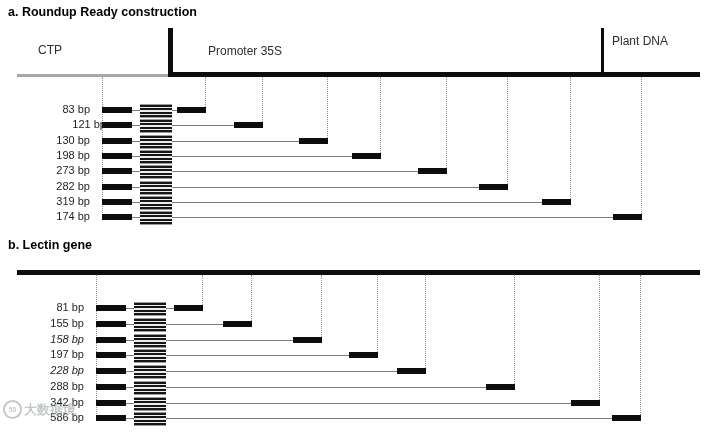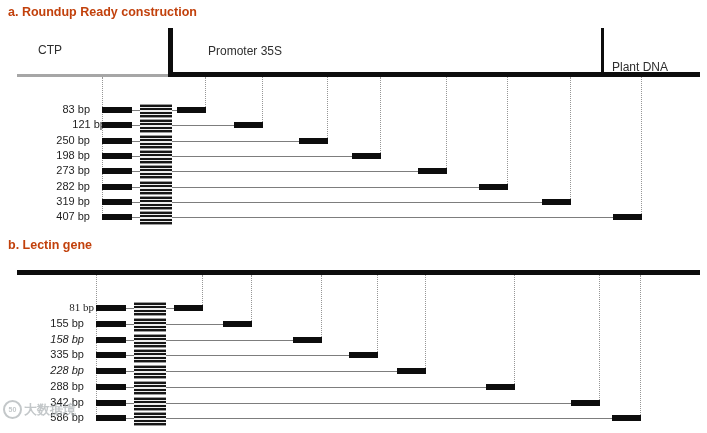--- a/index.html
+++ b/index.html
@@ -1,21 +1,21 @@
 <!DOCTYPE html>
 <html><head>
 <meta charset="utf-8">
 <style>
   html,body{margin:0;padding:0;background:#fff;}
   #fig{
     position:relative;width:707px;height:433px;background:#fff;overflow:hidden;
     font-family:"Liberation Sans", sans-serif;
   }
   .abs{position:absolute;}
-  .sec-title{font-weight:700;font-size:12.5px;color:#c2410c;white-space:nowrap;}
+  .sec-title{font-weight:700;font-size:12.5px;color:#000000;white-space:nowrap;}
   .region-label{font-size:12px;color:#2e2e2e;white-space:nowrap;}
   .bp-label{font-size:11px;color:#1f1f1f;text-align:right;white-space:nowrap;}
   .bar{background:#0d0d0d;}
   .grayline{background:#a6a6a6;}
   .hline{background:#7d7d7d;}
   .vdot{border-left:1px dotted #969696;width:0;}
   .probe{
     background:repeating-linear-gradient(to bottom,#161616 0px,#161616 2px,#ededed 2px,#ededed 3.4px);
     border-top:1px solid #9a9a9a;border-bottom:1px solid #9a9a9a;
   }
@@ -36,37 +36,37 @@
 
   <div class="abs sec-title" style="left:8px;top:5px;">a. Roundup Ready construction</div>
 
   <div class="abs grayline" style="left:17px;top:74px;width:155px;height:3px;"></div>
   <div class="abs bar" style="left:170px;top:72px;width:530px;height:5px;"></div>
   <div class="abs bar" style="left:168px;top:28px;width:5px;height:49px;"></div>
   <div class="abs bar" style="left:601px;top:28px;width:3px;height:46px;"></div>
 
   <div class="abs region-label" style="left:38px;top:43px;">CTP</div>
   <div class="abs region-label" style="left:208px;top:44px;">Promoter 35S</div>
-  <div class="abs region-label" style="left:612px;top:60px;">Plant DNA</div>
+  <div class="abs region-label" style="left:612px;top:34px;">Plant DNA</div>
 
   <div class="abs" id="rows-a">
       <div class="abs vdot" style="left: 102px; top: 77px; height: 140px;"></div>
       <div class="abs bp-label" style="left: 28px; top: 103px; width: 62px;">83 bp</div>
       <div class="abs hline" style="left: 132px; top: 110px; width: 45px; height: 1px;"></div>
       <div class="abs bar" style="left: 102px; top: 107px; width: 30px; height: 6px;"></div>
       <div class="abs probe" style="left: 140px; top: 104px; width: 32px; height: 12px;"></div>
       <div class="abs bar" style="left: 177px; top: 107px; width: 29px; height: 6px;"></div>
       <div class="abs vdot" style="left: 205px; top: 77px; height: 30px;"></div>
       <div class="abs bp-label" style="left: 44px; top: 118px; width: 62px;">121 bp</div>
       <div class="abs hline" style="left: 132px; top: 125px; width: 102px; height: 1px;"></div>
       <div class="abs bar" style="left: 102px; top: 122px; width: 30px; height: 6px;"></div>
       <div class="abs probe" style="left: 140px; top: 119px; width: 32px; height: 12px;"></div>
       <div class="abs bar" style="left: 234px; top: 122px; width: 29px; height: 6px;"></div>
       <div class="abs vdot" style="left: 262px; top: 77px; height: 45px;"></div>
-      <div class="abs bp-label" style="left: 28px; top: 134px; width: 62px;">250 bp</div>
+      <div class="abs bp-label" style="left: 28px; top: 134px; width: 62px;">130 bp</div>
       <div class="abs hline" style="left: 132px; top: 141px; width: 167px; height: 1px;"></div>
       <div class="abs bar" style="left: 102px; top: 138px; width: 30px; height: 6px;"></div>
       <div class="abs probe" style="left: 140px; top: 135px; width: 32px; height: 12px;"></div>
       <div class="abs bar" style="left: 299px; top: 138px; width: 29px; height: 6px;"></div>
       <div class="abs vdot" style="left: 327px; top: 77px; height: 61px;"></div>
       <div class="abs bp-label" style="left: 28px; top: 149px; width: 62px;">198 bp</div>
       <div class="abs hline" style="left: 132px; top: 156px; width: 220px; height: 1px;"></div>
       <div class="abs bar" style="left: 102px; top: 153px; width: 30px; height: 6px;"></div>
       <div class="abs probe" style="left: 140px; top: 150px; width: 32px; height: 12px;"></div>
       <div class="abs bar" style="left: 352px; top: 153px; width: 29px; height: 6px;"></div>
@@ -82,52 +82,52 @@
       <div class="abs bar" style="left: 102px; top: 184px; width: 30px; height: 6px;"></div>
       <div class="abs probe" style="left: 140px; top: 181px; width: 32px; height: 12px;"></div>
       <div class="abs bar" style="left: 479px; top: 184px; width: 29px; height: 6px;"></div>
       <div class="abs vdot" style="left: 507px; top: 77px; height: 107px;"></div>
       <div class="abs bp-label" style="left: 28px; top: 195px; width: 62px;">319 bp</div>
       <div class="abs hline" style="left: 132px; top: 202px; width: 410px; height: 1px;"></div>
       <div class="abs bar" style="left: 102px; top: 199px; width: 30px; height: 6px;"></div>
       <div class="abs probe" style="left: 140px; top: 196px; width: 32px; height: 12px;"></div>
       <div class="abs bar" style="left: 542px; top: 199px; width: 29px; height: 6px;"></div>
       <div class="abs vdot" style="left: 570px; top: 77px; height: 122px;"></div>
-      <div class="abs bp-label" style="left: 28px; top: 210px; width: 62px;">407 bp</div>
+      <div class="abs bp-label" style="left: 28px; top: 210px; width: 62px;">174 bp</div>
       <div class="abs hline" style="left: 132px; top: 217px; width: 481px; height: 1px;"></div>
       <div class="abs bar" style="left: 102px; top: 214px; width: 30px; height: 6px;"></div>
       <div class="abs probe" style="left: 140px; top: 211px; width: 32px; height: 12px;"></div>
       <div class="abs bar" style="left: 613px; top: 214px; width: 29px; height: 6px;"></div>
       <div class="abs vdot" style="left: 641px; top: 77px; height: 137px;"></div>
     </div>
 
   <div class="abs sec-title" style="left:8px;top:238px;">b. Lectin gene</div>
   <div class="abs bar" style="left:17px;top:270px;width:683px;height:5px;"></div>
 
   <div class="abs" id="rows-b">
       <div class="abs vdot" style="left: 96px; top: 275px; height: 143px;"></div>
-      <div class="abs bp-label" style="left: 32px; top: 301px; width: 62px; font-family: Liberation Serif, serif;">81 bp</div>
+      <div class="abs bp-label" style="left: 22px; top: 301px; width: 62px;">81 bp</div>
       <div class="abs hline" style="left: 126px; top: 308px; width: 48px; height: 1px;"></div>
       <div class="abs bar" style="left: 96px; top: 305px; width: 30px; height: 6px;"></div>
       <div class="abs probe" style="left: 134px; top: 302px; width: 32px; height: 12px;"></div>
       <div class="abs bar" style="left: 174px; top: 305px; width: 29px; height: 6px;"></div>
       <div class="abs vdot" style="left: 202px; top: 275px; height: 30px;"></div>
       <div class="abs bp-label" style="left: 22px; top: 317px; width: 62px;">155 bp</div>
       <div class="abs hline" style="left: 126px; top: 324px; width: 97px; height: 1px;"></div>
       <div class="abs bar" style="left: 96px; top: 321px; width: 30px; height: 6px;"></div>
       <div class="abs probe" style="left: 134px; top: 318px; width: 32px; height: 12px;"></div>
       <div class="abs bar" style="left: 223px; top: 321px; width: 29px; height: 6px;"></div>
       <div class="abs vdot" style="left: 251px; top: 275px; height: 46px;"></div>
       <div class="abs bp-label" style="left: 22px; top: 333px; width: 62px; font-style: italic;">158 bp</div>
       <div class="abs hline" style="left: 126px; top: 340px; width: 167px; height: 1px;"></div>
       <div class="abs bar" style="left: 96px; top: 337px; width: 30px; height: 6px;"></div>
       <div class="abs probe" style="left: 134px; top: 334px; width: 32px; height: 12px;"></div>
       <div class="abs bar" style="left: 293px; top: 337px; width: 29px; height: 6px;"></div>
       <div class="abs vdot" style="left: 321px; top: 275px; height: 62px;"></div>
-      <div class="abs bp-label" style="left: 22px; top: 348px; width: 62px;">335 bp</div>
+      <div class="abs bp-label" style="left: 22px; top: 348px; width: 62px;">197 bp</div>
       <div class="abs hline" style="left: 126px; top: 355px; width: 223px; height: 1px;"></div>
       <div class="abs bar" style="left: 96px; top: 352px; width: 30px; height: 6px;"></div>
       <div class="abs probe" style="left: 134px; top: 349px; width: 32px; height: 12px;"></div>
       <div class="abs bar" style="left: 349px; top: 352px; width: 29px; height: 6px;"></div>
       <div class="abs vdot" style="left: 377px; top: 275px; height: 77px;"></div>
       <div class="abs bp-label" style="left: 22px; top: 364px; width: 62px; font-style: italic;">228 bp</div>
       <div class="abs hline" style="left: 126px; top: 371px; width: 271px; height: 1px;"></div>
       <div class="abs bar" style="left: 96px; top: 368px; width: 30px; height: 6px;"></div>
       <div class="abs probe" style="left: 134px; top: 365px; width: 32px; height: 12px;"></div>
       <div class="abs bar" style="left: 397px; top: 368px; width: 29px; height: 6px;"></div>

